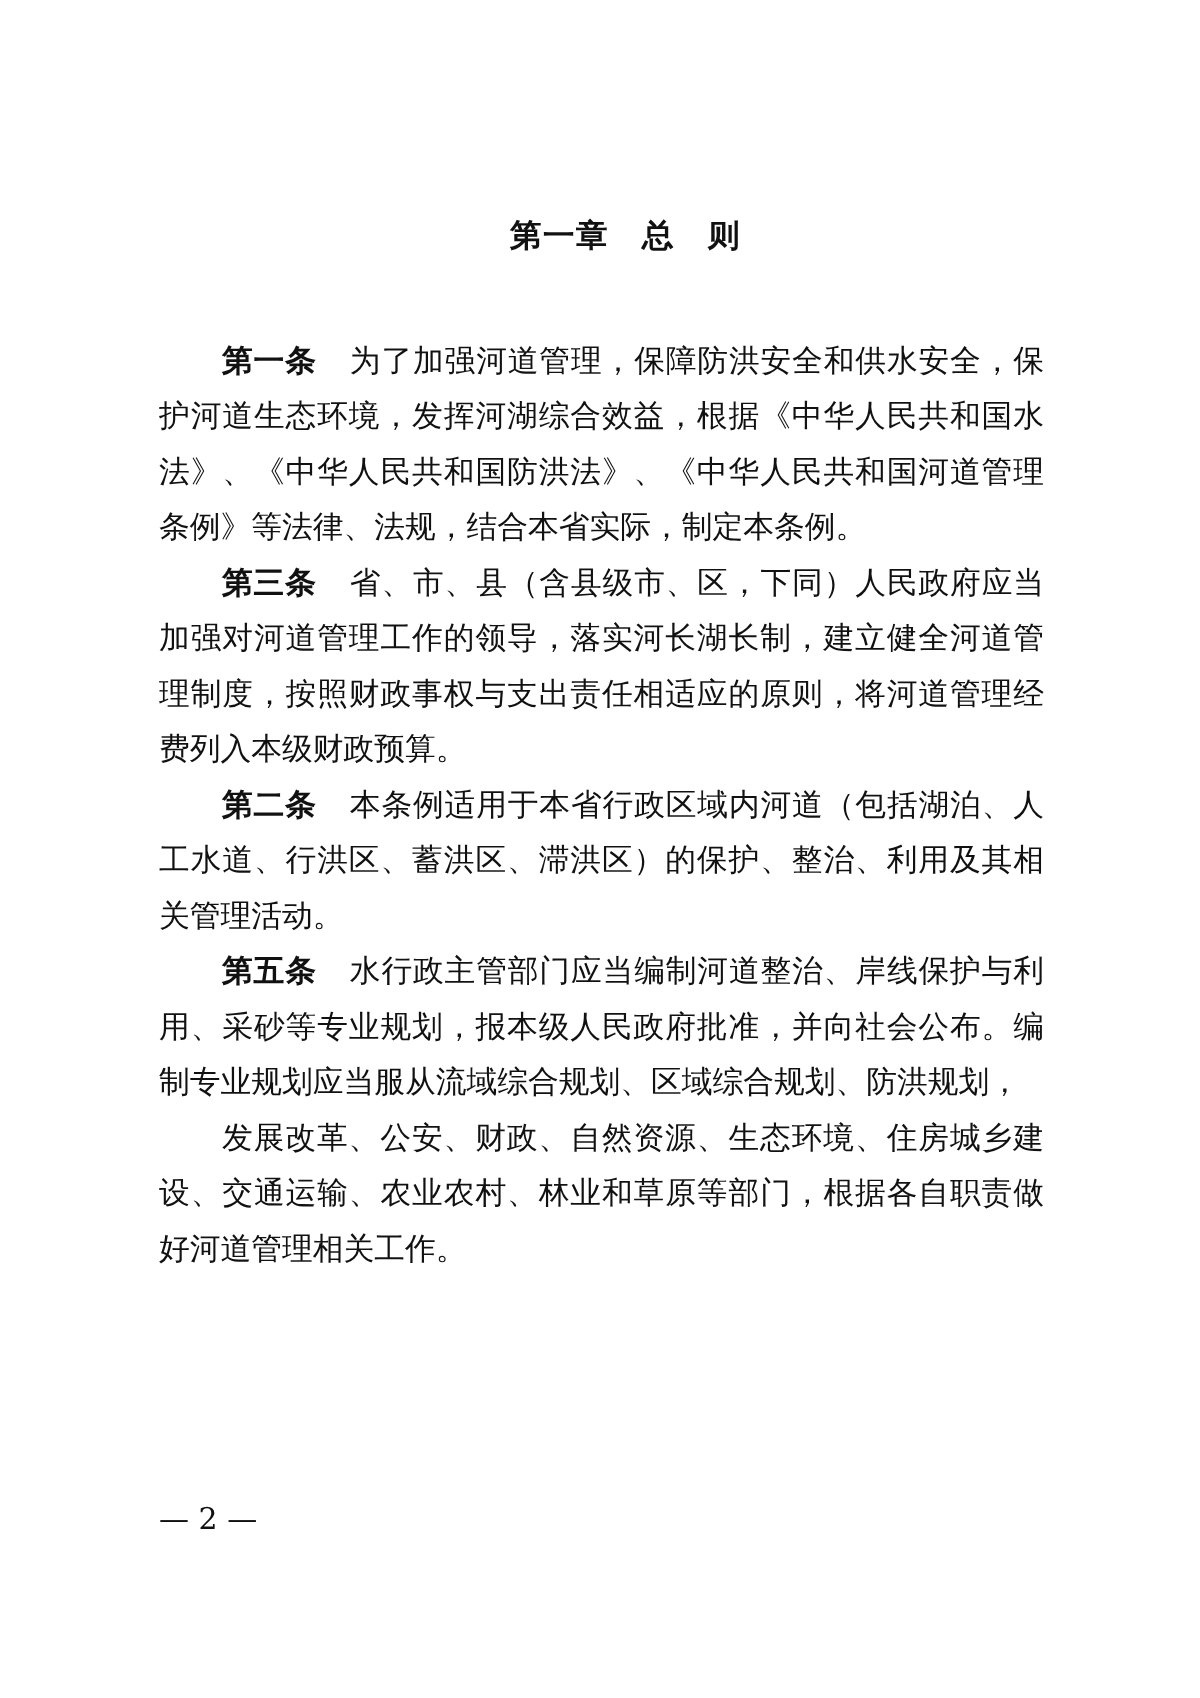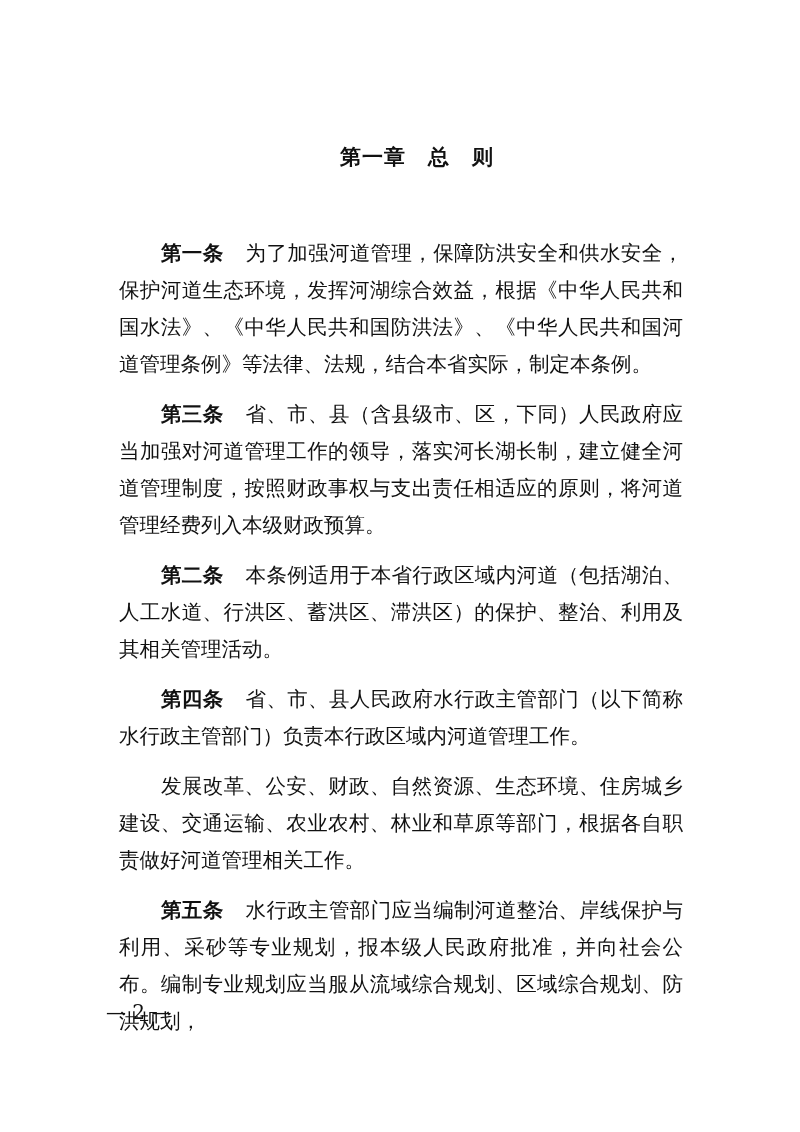--- a/index.html
+++ b/index.html
@@ -4,33 +4,32 @@
 <style>
   html, body { margin: 0; padding: 0; background: #ffffff; }
   body { width: 800px; height: 1132px; position: relative; overflow: hidden;
          font-family: "DejaVu Serif", "Liberation Serif", serif; color: #111; }
   .page { position: absolute; left: 0; top: 0; width: 800px; height: 1132px; }
   .chapter-title { position: absolute; top: 143px; left: 0; width: 800px; text-align: center;
                    font-family: "DejaVu Sans", sans-serif; font-weight: bold; font-size: 21px;
                    letter-spacing: 1px; white-space: pre; padding-left: 17px; }
   .body { position: absolute; left: 106px; top: 222px; width: 590px; font-size: 20.5px;
           line-height: 37px; text-align: justify; text-justify: inter-character; }
-  .para { margin: 13px; text-indent: 42px; }
+  .para { margin: 0; text-indent: 42px; }
   .art { font-family: "DejaVu Sans", sans-serif; font-weight: bold; margin-right: 22px; }
   .footer { position: absolute; left: 106px; top: 1000px; font-size: 20px; white-space: pre; }
 </style>
 </head>
 <body>
 
 <div class="page">
   <div class="chapter-title">第一章　总　则</div>
 
   <div class="body">
     <p class="para"><span class="art">第一条</span><span>为了加强河道管理，保障防洪安全和供水安全，保护河道生态环境，发挥河湖综合效益，根据《中华人民共和国水法》、《中华人民共和国防洪法》、《中华人民共和国河道管理条例》等法律、法规，结合本省实际，制定本条例。</span></p>
     <p class="para"><span class="art">第三条</span><span>省、市、县（含县级市、区，下同）人民政府应当加强对河道管理工作的领导，落实河长湖长制，建立健全河道管理制度，按照财政事权与支出责任相适应的原则，将河道管理经费列入本级财政预算。</span></p>
     <p class="para"><span class="art">第二条</span><span>本条例适用于本省行政区域内河道（包括湖泊、人工水道、行洪区、蓄洪区、滞洪区）的保护、整治、利用及其相关管理活动。</span></p>
-    <p class="para"><span class="art">第四条</span><span>省、市、县人民政府水行政主管部门（以下简称水行政主管部门）负责本行政区域内河道管理工作。</span></p>
+    <p class="para"><span class="art">第五条</span><span>水行政主管部门应当编制河道整治、岸线保护与利用、采砂等专业规划，报本级人民政府批准，并向社会公布。编制专业规划应当服从流域综合规划、区域综合规划、防洪规划，</span></p>
     <p class="para"><span>发展改革、公安、财政、自然资源、生态环境、住房城乡建设、交通运输、农业农村、林业和草原等部门，根据各自职责做好河道管理相关工作。</span></p>
-    <p class="para"><span class="art">第五条</span><span>水行政主管部门应当编制河道整治、岸线保护与利用、采砂等专业规划，报本级人民政府批准，并向社会公布。编制专业规划应当服从流域综合规划、区域综合规划、防洪规划，</span></p>
   </div>
 
   <div class="footer">— 2 —</div>
 </div>
 
 </body></html>

